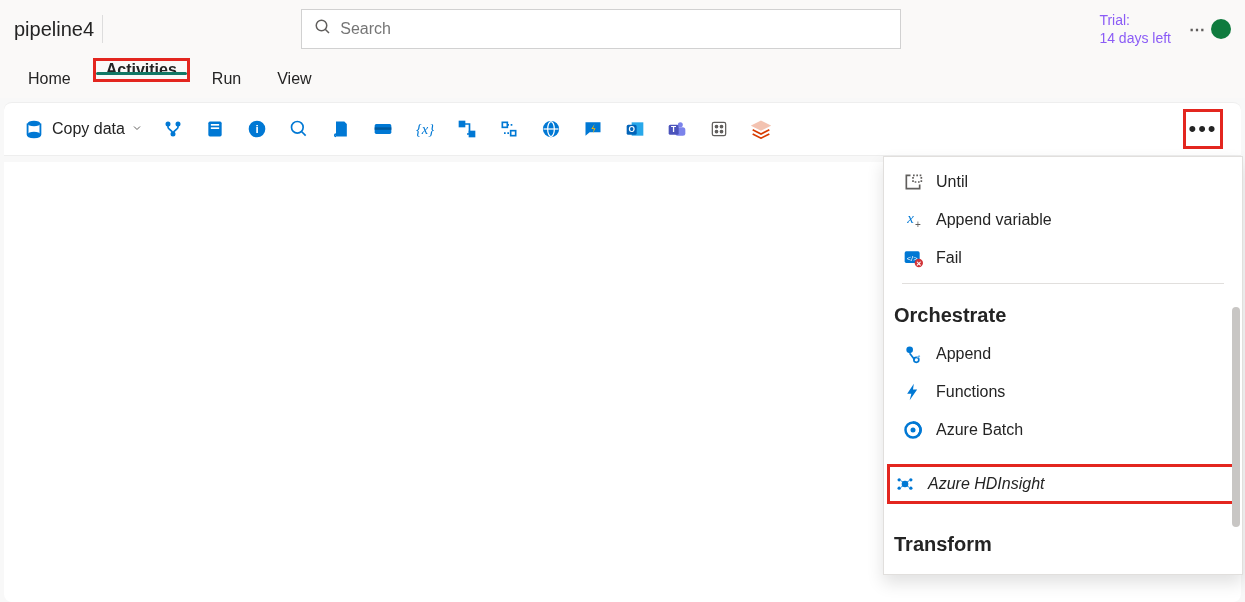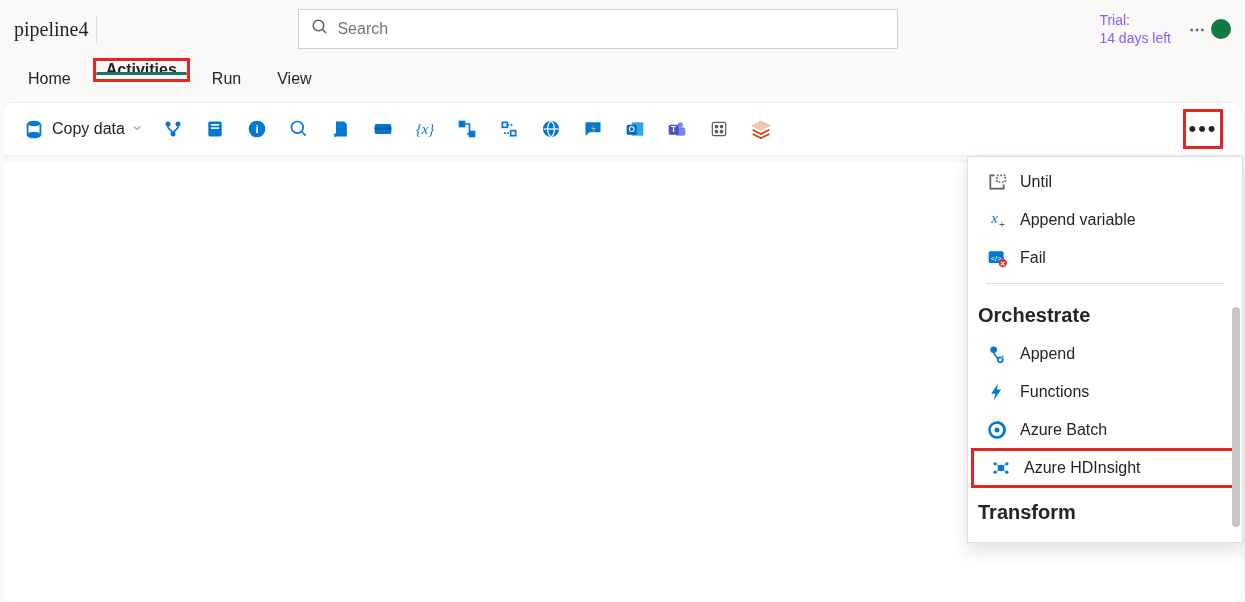--- a/index.html
+++ b/index.html
@@ -21,21 +21,20 @@
     padding: 0 14px;
     background: #faf9f8;
   }
   .pipeline-name {
     font-size: 20px;
     color: #242424;
     padding-right: 8px;
     border-right: 1px solid #ddd;
     height: 28px;
     line-height: 28px;
-    font-family: Liberation Serif, serif;
   }
   .search-wrap {
     flex: 1;
     display: flex;
     justify-content: center;
   }
   .search-box {
     width: 600px;
     height: 40px;
     border: 1px solid #d1d1d1;
@@ -145,21 +144,21 @@
     top: 162px; left: 4px; right: 4px; bottom: 0;
     background: #fff;
     border-radius: 0 0 8px 8px;
   }
 
   
   .panel {
     position: absolute;
     top: 156px;
     right: 2px;
-    width: 276px;
+    width: 360px;
     background: #fff;
     border: 1px solid #e1dfdd;
     box-shadow: 0 8px 16px rgba(0,0,0,.12);
     padding: 6px 0 10px 0;
     max-height: 446px;
     overflow: hidden;
   }
   .panel-item {
     display: flex;
     align-items: center;
@@ -174,22 +173,23 @@
     font-size: 20px;
     padding: 14px 18px 8px 10px;
   }
   .panel-divider {
     height: 1px; background: #e1dfdd;
     margin: 6px 18px;
   }
   .panel-item.highlighted {
     outline: 3px solid #e3261f;
     outline-offset: -2px;
-    margin: 0 4px;
-    padding-left: 18px;
+    margin: 16px 4px;
+    padding-left: 6px;
+    font-style: italic;
   }
 
   
   .panel::after {
     content: "";
     position: absolute;
     right: 2px; top: 150px;
     width: 8px; height: 220px;
     background: #c8c6c4;
     border-radius: 4px;

